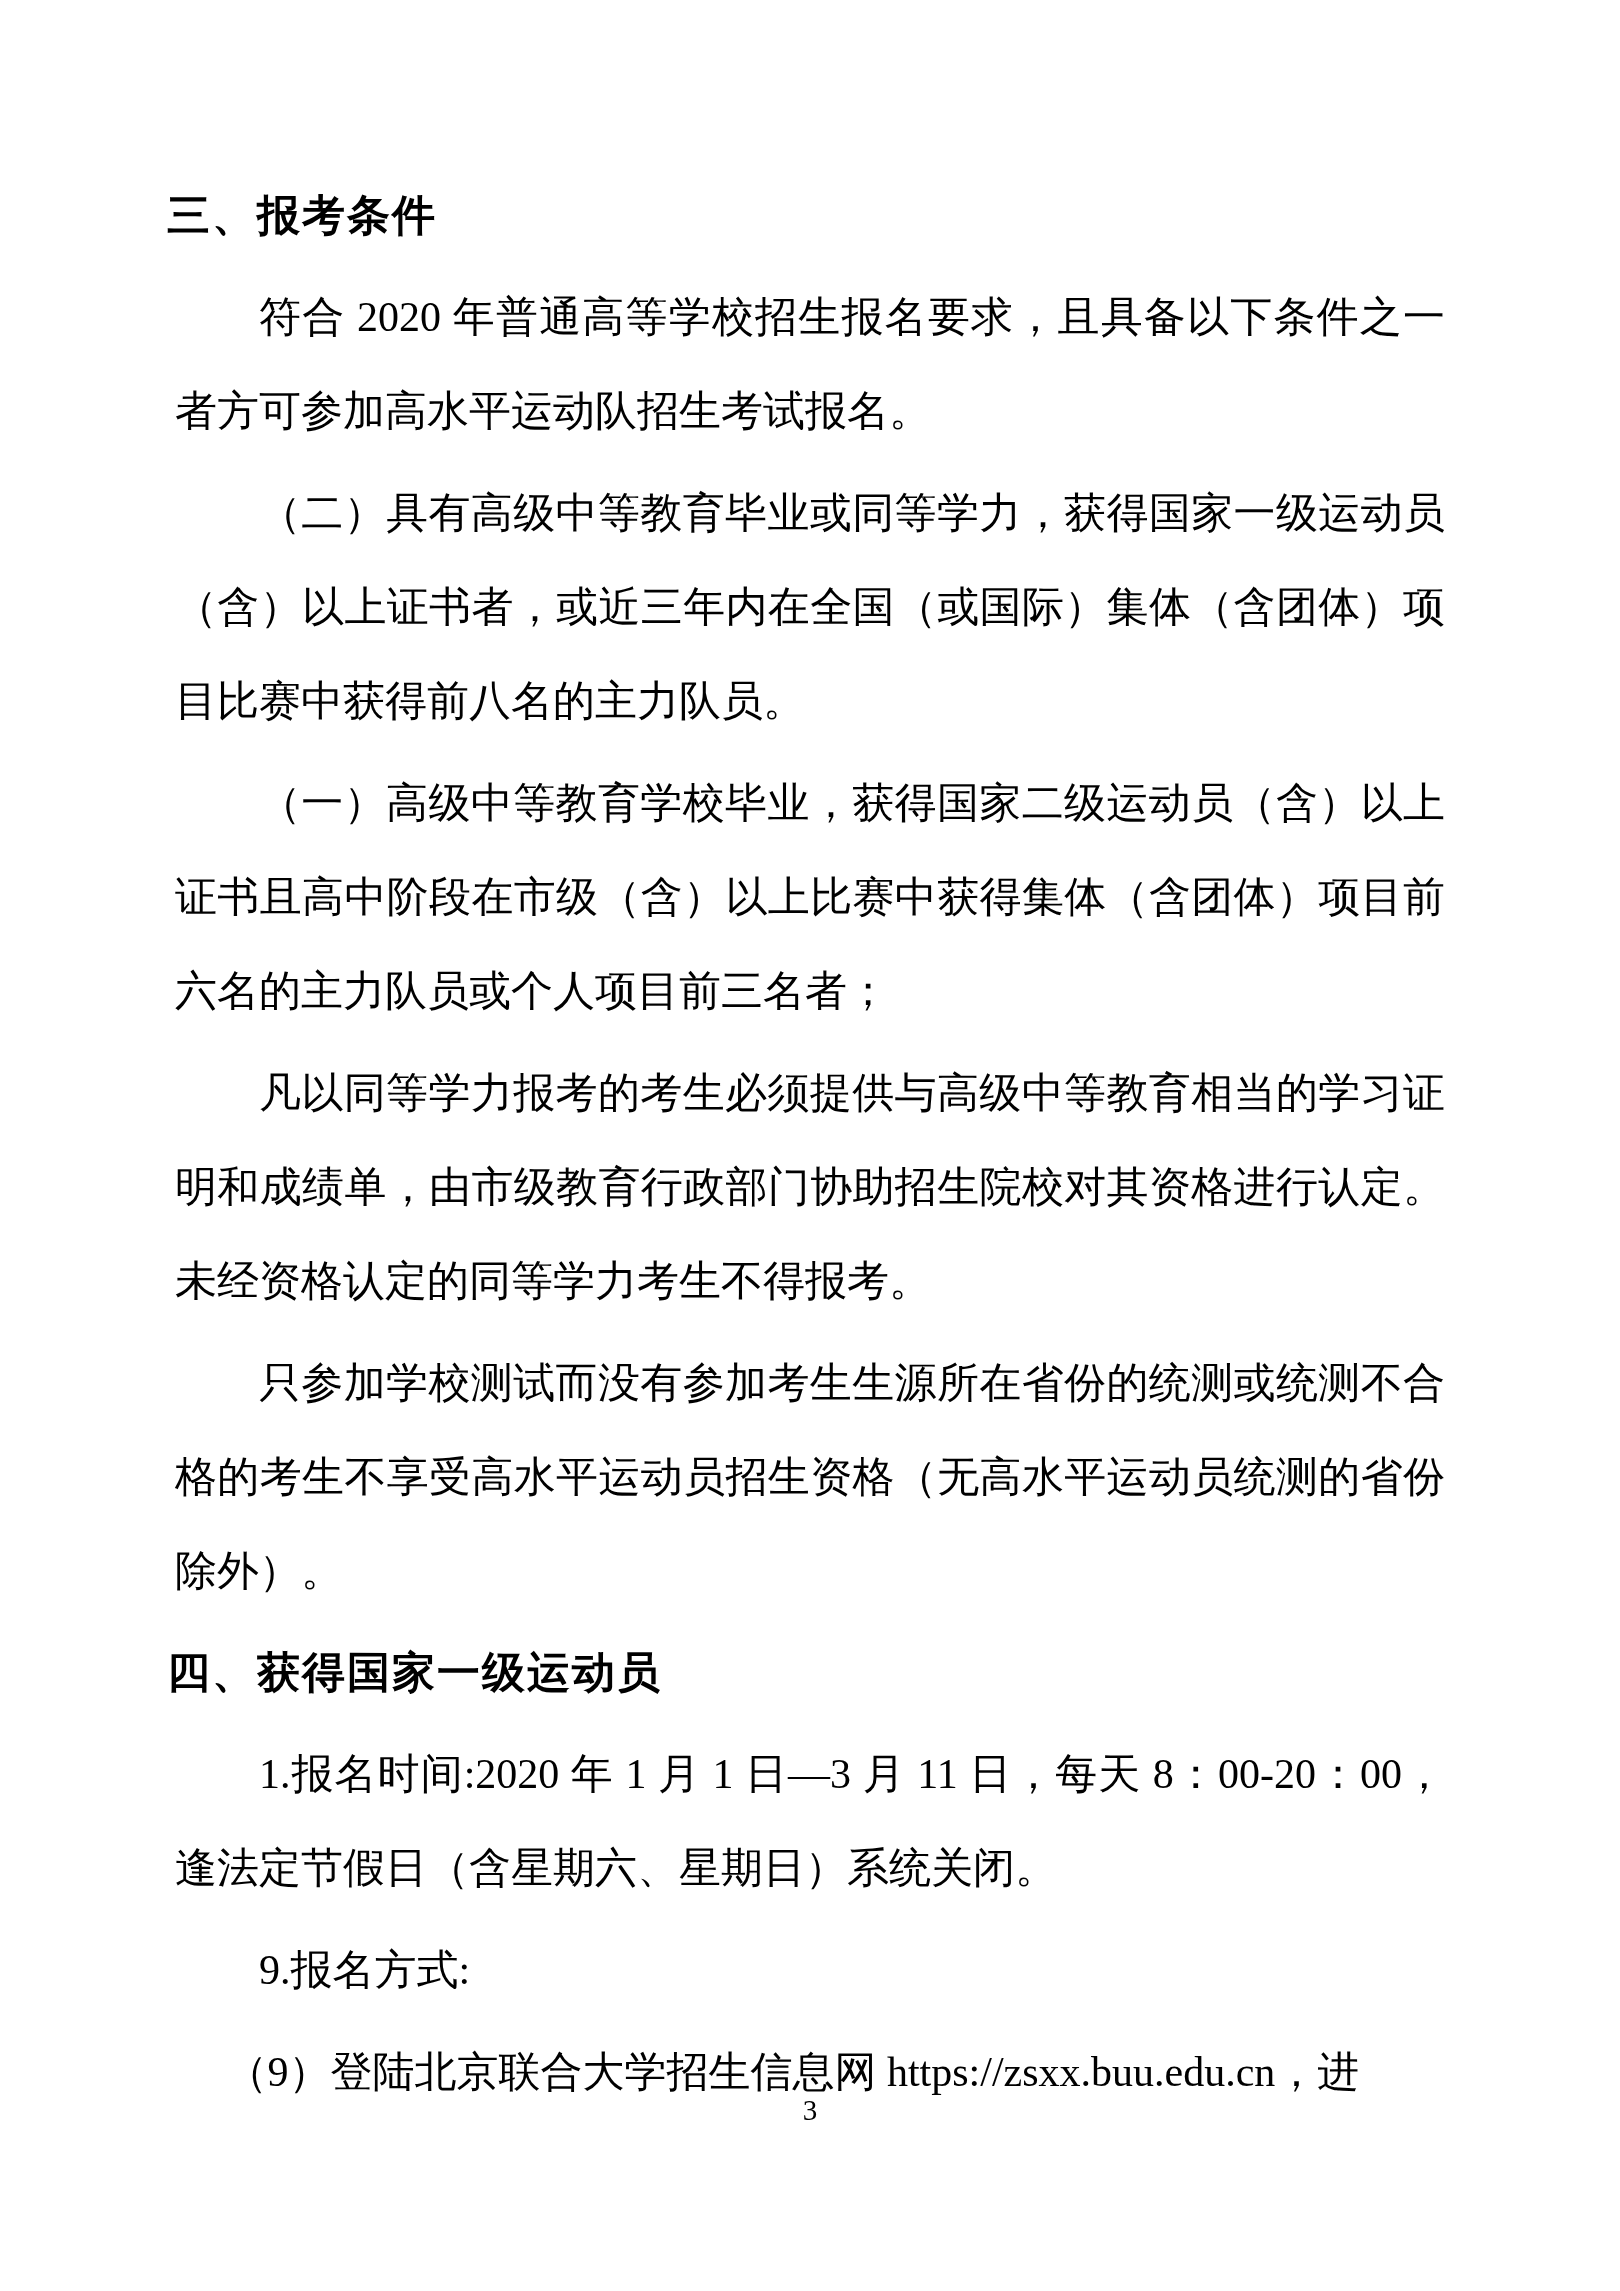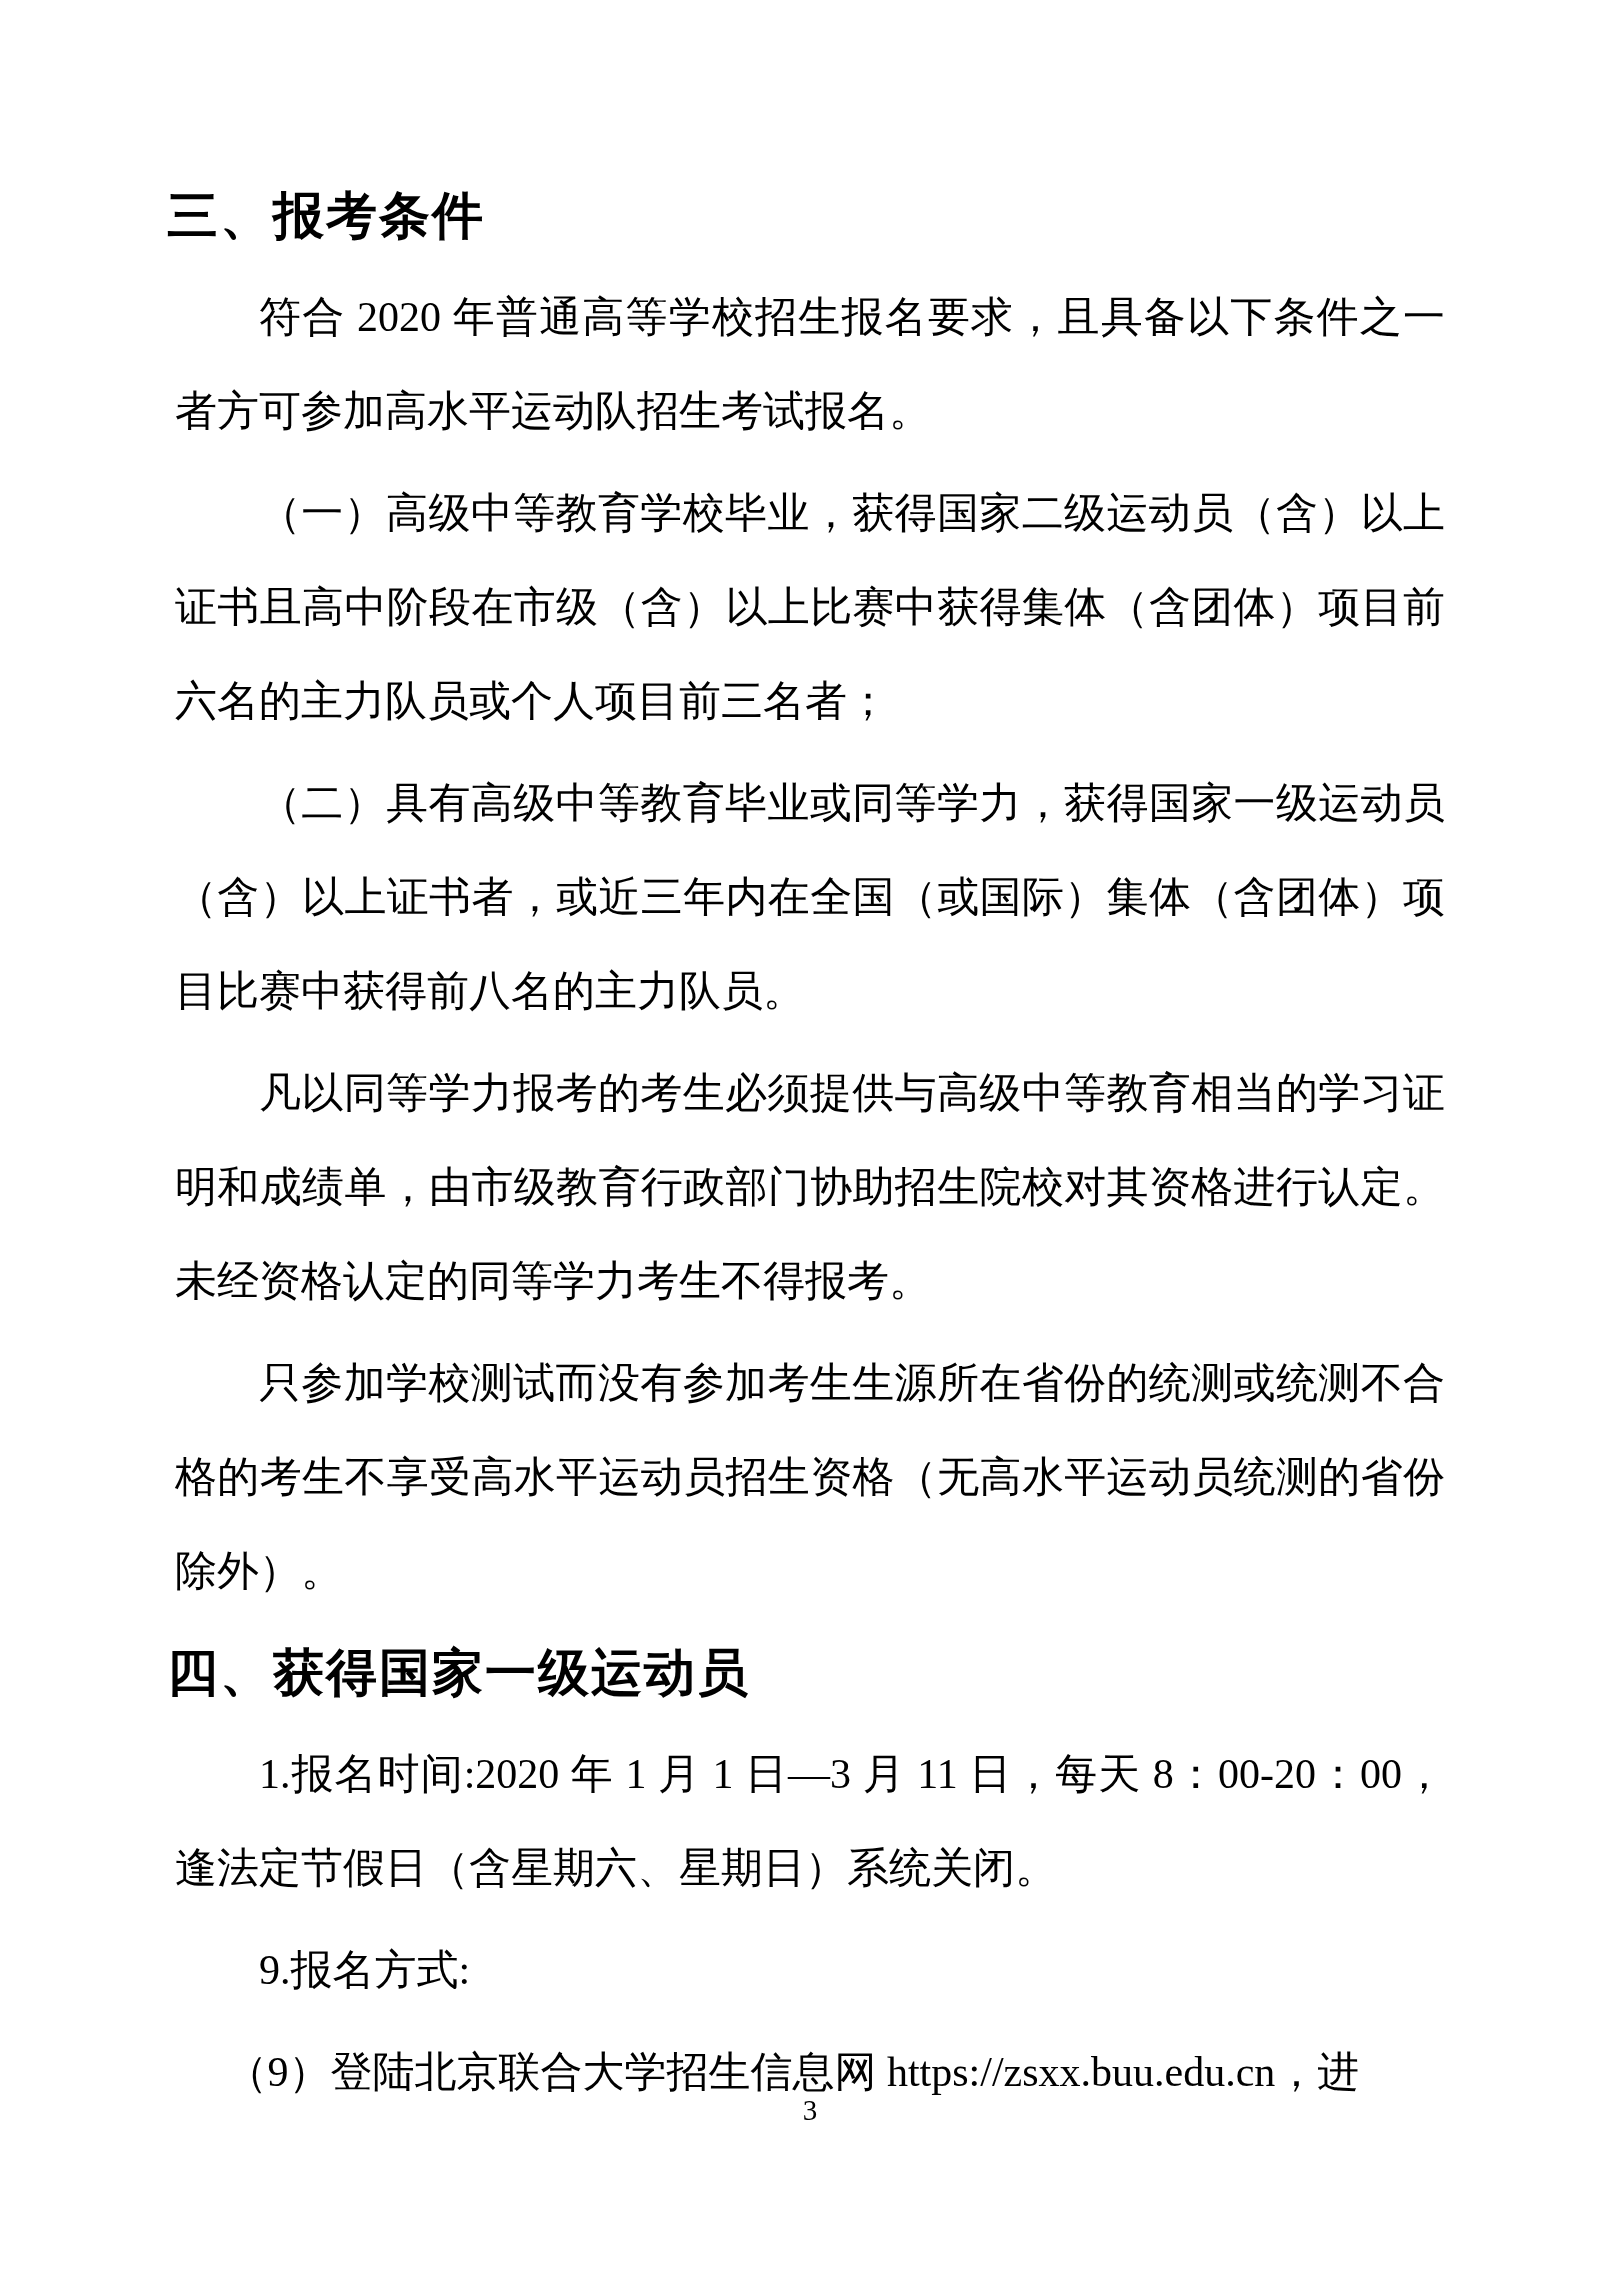--- a/index.html
+++ b/index.html
@@ -18,21 +18,21 @@
   }
   .content {
     position: absolute;
     top: 169px;
     left: 167px;
     width: 1286px;
   }
   .heading {
     font-family: "Liberation Sans", "DejaVu Sans", sans-serif;
     font-weight: bold;
-    font-size: 51px;
+    font-size: 43px;
     line-height: 93px;
     margin: 0;
     letter-spacing: 2px;
   }
   .para {
     font-size: 42px;
     line-height: 94px;
     margin: 8px;
     text-align: justify;
     text-justify: inter-ideograph;
@@ -55,23 +55,23 @@
 </head>
 <body>
 
 <div class="page">
   <div class="content">
 
     <h2 class="heading">三、报考条件</h2>
 
     <p class="para">符合 2020 年普通高等学校招生报名要求，且具备以下条件之一者方可参加高水平运动队招生考试报名。</p>
 
+    <p class="para">（二）具有高级中等教育毕业或同等学力，获得国家一级运动员（含）以上证书者，或近三年内在全国（或国际）集体（含团体）项目比赛中获得前八名的主力队员。</p>
+
     <p class="para">（一）高级中等教育学校毕业，获得国家二级运动员（含）以上证书且高中阶段在市级（含）以上比赛中获得集体（含团体）项目前六名的主力队员或个人项目前三名者；</p>
-
-    <p class="para">（二）具有高级中等教育毕业或同等学力，获得国家一级运动员（含）以上证书者，或近三年内在全国（或国际）集体（含团体）项目比赛中获得前八名的主力队员。</p>
 
     <p class="para">凡以同等学力报考的考生必须提供与高级中等教育相当的学习证明和成绩单，由市级教育行政部门协助招生院校对其资格进行认定。未经资格认定的同等学力考生不得报考。</p>
 
     <p class="para">只参加学校测试而没有参加考生生源所在省份的统测或统测不合格的考生不享受高水平运动员招生资格（无高水平运动员统测的省份除外）。</p>
 
     <h2 class="heading">四、获得国家一级运动员</h2>
 
     <p class="para">1.报名时间:2020 年 1 月 1 日—3 月 11 日，每天 8：00-20：00，逢法定节假日（含星期六、星期日）系统关闭。</p>
 
     <p class="para">9.报名方式:</p>

